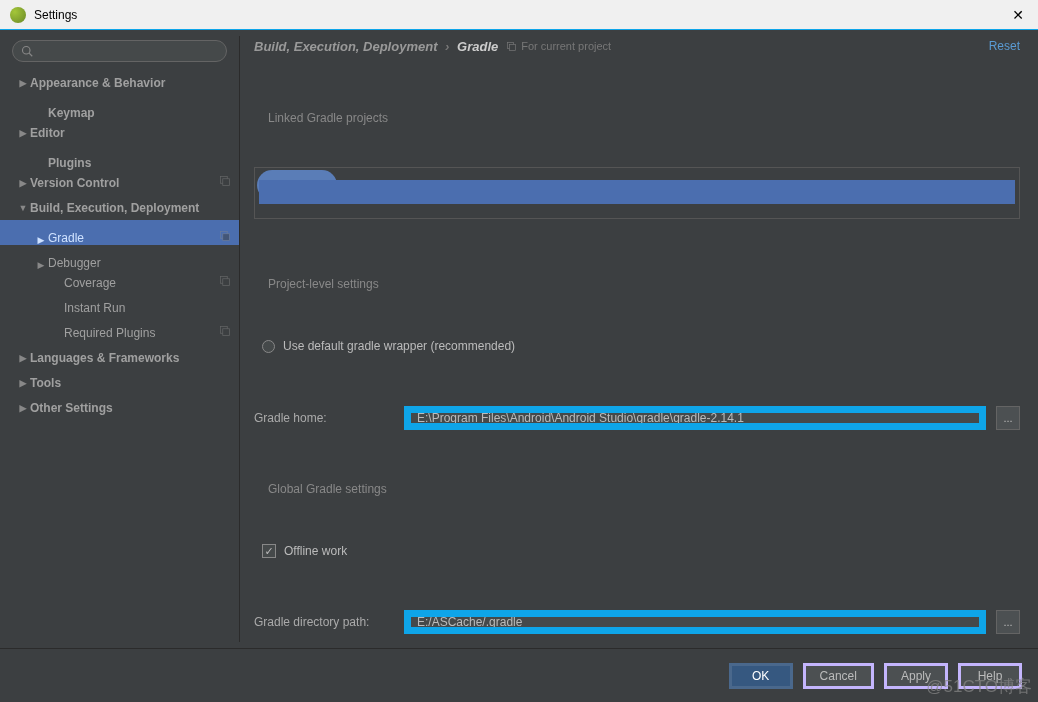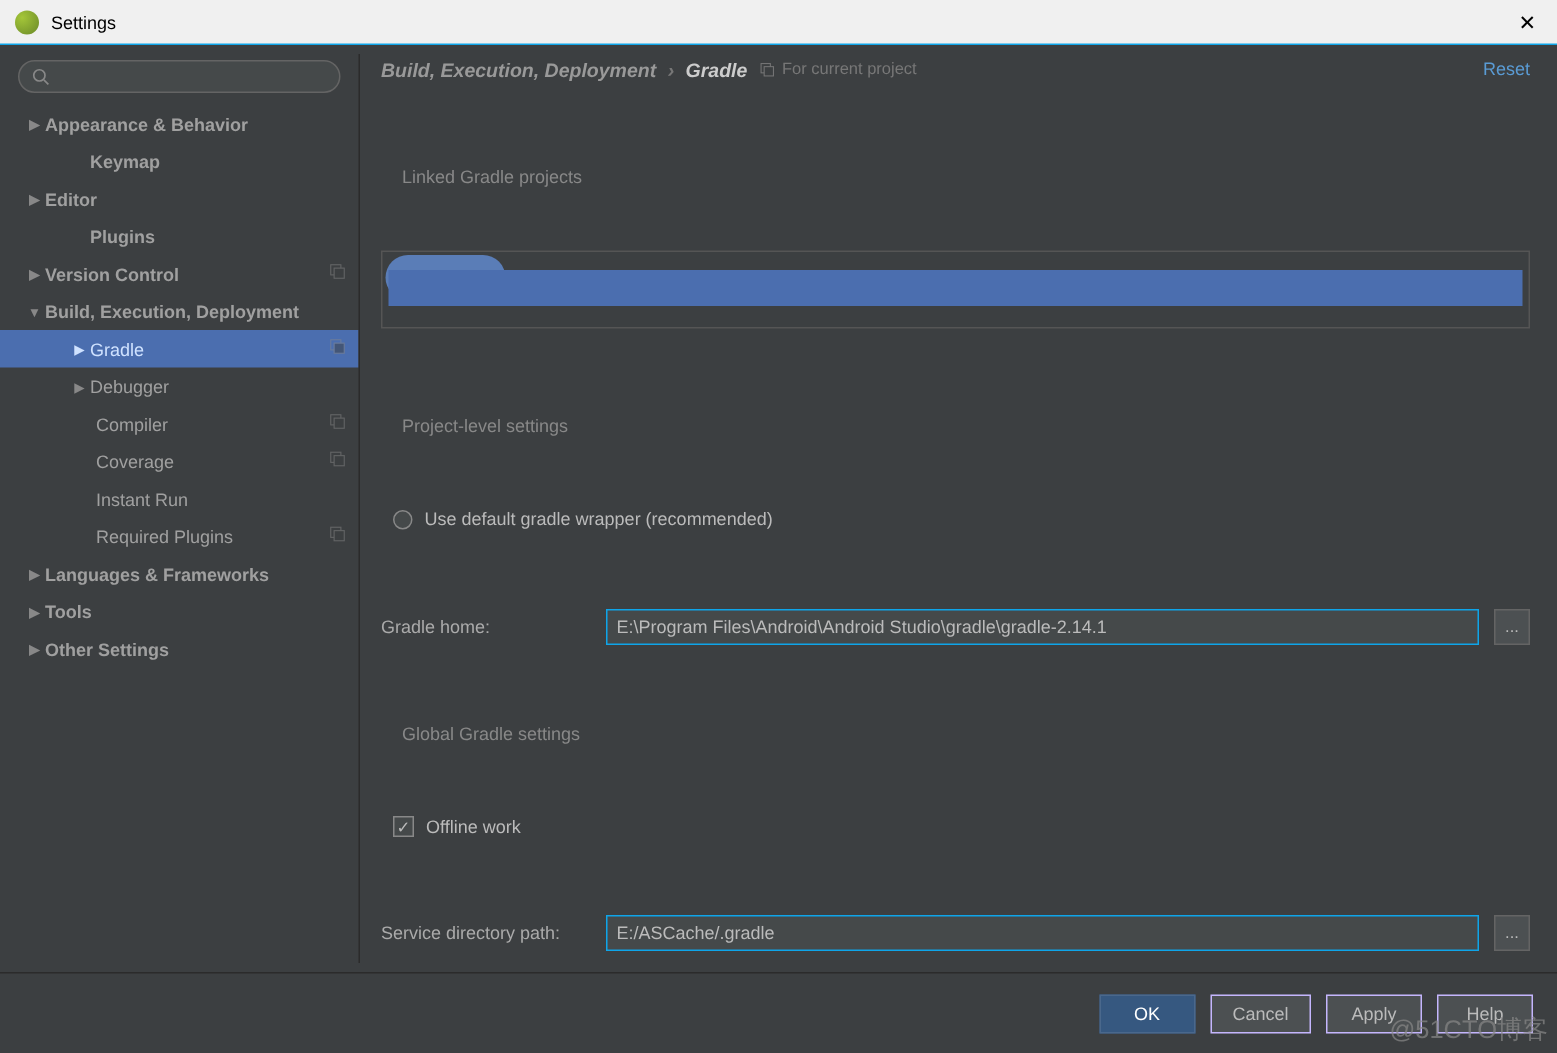--- a/index.html
+++ b/index.html
@@ -19,21 +19,21 @@
 
 .tree { flex: 1; overflow: auto; }
 .tree-item { display: flex; align-items: center; height: 25px; padding-right: 8px; cursor: pointer; font-weight: bold; color: #a0a0a0; }
 .tree-item.sub { font-weight: normal; }
 .tree-item .arrow { width: 10px; display: inline-block; text-align: center; color: #888; font-size: 9px; margin-right: 2px; }
 .tree-item.selected { background: #4b6eaf; color: #cfe2ff; }
 .tree-item.selected .arrow { color: #cfe2ff; }
 .tree-item .label { flex: 1; }
 .tree-item .copy-icon { opacity: 0.5; }
 .ind-1 { padding-left: 18px; }
-.ind-2 { padding-left: 48px; }
+.ind-2 { padding-left: 36px; align-items: flex-end; }
 .ind-3 { padding-left: 52px; }
 
 .content { flex: 1; display: flex; flex-direction: column; padding: 0 18px 0 14px; gap: 38px; }
 .breadcrumb-row { display: flex; align-items: center; height: 30px; margin-bottom: 10px; }
 .breadcrumb { color: #999; font-weight: bold; font-style: italic; font-size: 13px; }
 .breadcrumb .sep { margin: 0 4px; color: #777; }
 .breadcrumb .current { color: #ccc; }
 .scope { margin-left: 8px; color: #777; font-size: 11px; display: flex; align-items: center; gap: 4px; font-style: normal; font-weight: normal;}
 .reset-link { margin-left: auto; color: #5a9bd4; cursor: pointer; font-size: 12px; }
 
@@ -41,29 +41,29 @@
 .linked-box { border: 1px solid #555; height: 74px; background: #3c3f41; position: relative; margin-bottom: 14px; }
 .linked-row { height: 24px; background: #4b6eaf; margin: 12px 4px 0 4px; position: relative; }
 .cloud-blob { position: absolute; left: 2px; top: 2px; width: 80px; height: 30px; background: #5a7db7; border-radius: 16px; }
 
 .radio-row { display: flex; align-items: center; margin: 6px 0 6px 8px; gap: 8px; height: 22px; }
 .radio { width: 13px; height: 13px; border-radius: 50%; border: 1px solid #888; display: inline-flex; align-items: center; justify-content: center; background: #45494a; }
 .radio.checked::after { content: ""; width: 6px; height: 6px; border-radius: 50%; background: #bbb; }
 
 .field-row { display: flex; align-items: center; margin: 8px 0; gap: 10px; }
 .field-label { width: 140px; color: #aaa; }
-.text-input { flex: 1; height: 24px; background: #45494a; border: 1px solid #0ea5e9; color: #bbb; padding: 0 6px; font-size: 12px; }
+.text-input { flex: 1; height: 24px; background: #45494a; border: 7px solid #0ea5e9; color: #bbb; padding: 0 6px; font-size: 12px; }
 .browse-btn { width: 24px; height: 24px; background: #4c5052; border: 1px solid #646464; color: #bbb; display: flex; align-items: center; justify-content: center; cursor: pointer; font-size: 11px;}
 
 .checkbox-row { display: flex; align-items: center; margin: 6px 0 6px 8px; gap: 8px; }
 .checkbox { width: 14px; height: 14px; border: 1px solid #888; background: #45494a; display: inline-flex; align-items: center; justify-content: center; color: #bbb; font-size: 11px; }
 .checkbox.checked::after { content: "✓"; }
 
 .button-bar { position: absolute; bottom: 0; left: 0; right: 0; height: 54px; border-top: 1px solid #2b2b2b; display: flex; align-items: center; justify-content: flex-end; padding: 0 16px; gap: 10px; background: #3c3f41; }
-.btn { min-width: 64px; height: 26px; background: #4c5052; border: 1px solid #c4b5fd; color: #bbb; cursor: pointer; font-size: 12px; padding: 0 14px;}
+.btn { min-width: 64px; height: 26px; background: #4c5052; border: 3px solid #c4b5fd; color: #bbb; cursor: pointer; font-size: 12px; padding: 0 14px;}
 .btn.primary { background: #365880; border-color: #4a688c; color: #fff; }
 
 .watermark { position: absolute; right: 6px; bottom: 4px; color: #888; font-size: 17px; opacity: 0.7; }
 .copy-svg { width: 12px; height: 12px; }
 </style>
 </head>
 <body>
 
 <div class="title-bar">
   <span class="app-icon"></span>
@@ -113,28 +113,20 @@
           <span class="arrow">▶</span>
           <span class="label">Gradle</span>
           <span class="copy-icon"><svg class="copy-svg" viewBox="0 0 16 16">
               <rect x="2" y="2" width="9" height="9" fill="none" stroke="#888"></rect>
               <rect x="5" y="5" width="9" height="9" fill="#3c3f41" stroke="#888"></rect>
             </svg></span>
         </div>
         <div class="tree-item ind-2 sub">
           <span class="arrow">▶</span>
           <span class="label">Debugger</span>
-        </div>
-        <div class="tree-item ind-3 sub">
-          <span class="arrow"></span>
-          <span class="label">Compiler</span>
-          <span class="copy-icon"><svg class="copy-svg" viewBox="0 0 16 16">
-              <rect x="2" y="2" width="9" height="9" fill="none" stroke="#888"></rect>
-              <rect x="5" y="5" width="9" height="9" fill="#3c3f41" stroke="#888"></rect>
-            </svg></span>
         </div>
         <div class="tree-item ind-3 sub">
           <span class="arrow"></span>
           <span class="label">Coverage</span>
           <span class="copy-icon"><svg class="copy-svg" viewBox="0 0 16 16">
               <rect x="2" y="2" width="9" height="9" fill="none" stroke="#888"></rect>
               <rect x="5" y="5" width="9" height="9" fill="#3c3f41" stroke="#888"></rect>
             </svg></span>
         </div>
         <div class="tree-item ind-3 sub">
@@ -201,21 +193,21 @@
     </div>
 
     <div class="section-label">Global Gradle settings</div>
 
     <div class="checkbox-row">
       <span class="checkbox checked"></span>
       <span>Offline work</span>
     </div>
 
     <div class="field-row">
-      <span class="field-label">Service directory path:</span>
+      <span class="field-label">Gradle directory path:</span>
       <input class="text-input" value="E:/ASCache/.gradle" style="">
       <div class="browse-btn">...</div>
     </div>
   </div>
 </div>
 
 <div class="button-bar">
   <button class="btn primary">OK</button>
   <button class="btn">Cancel</button>
   <button class="btn">Apply</button>

